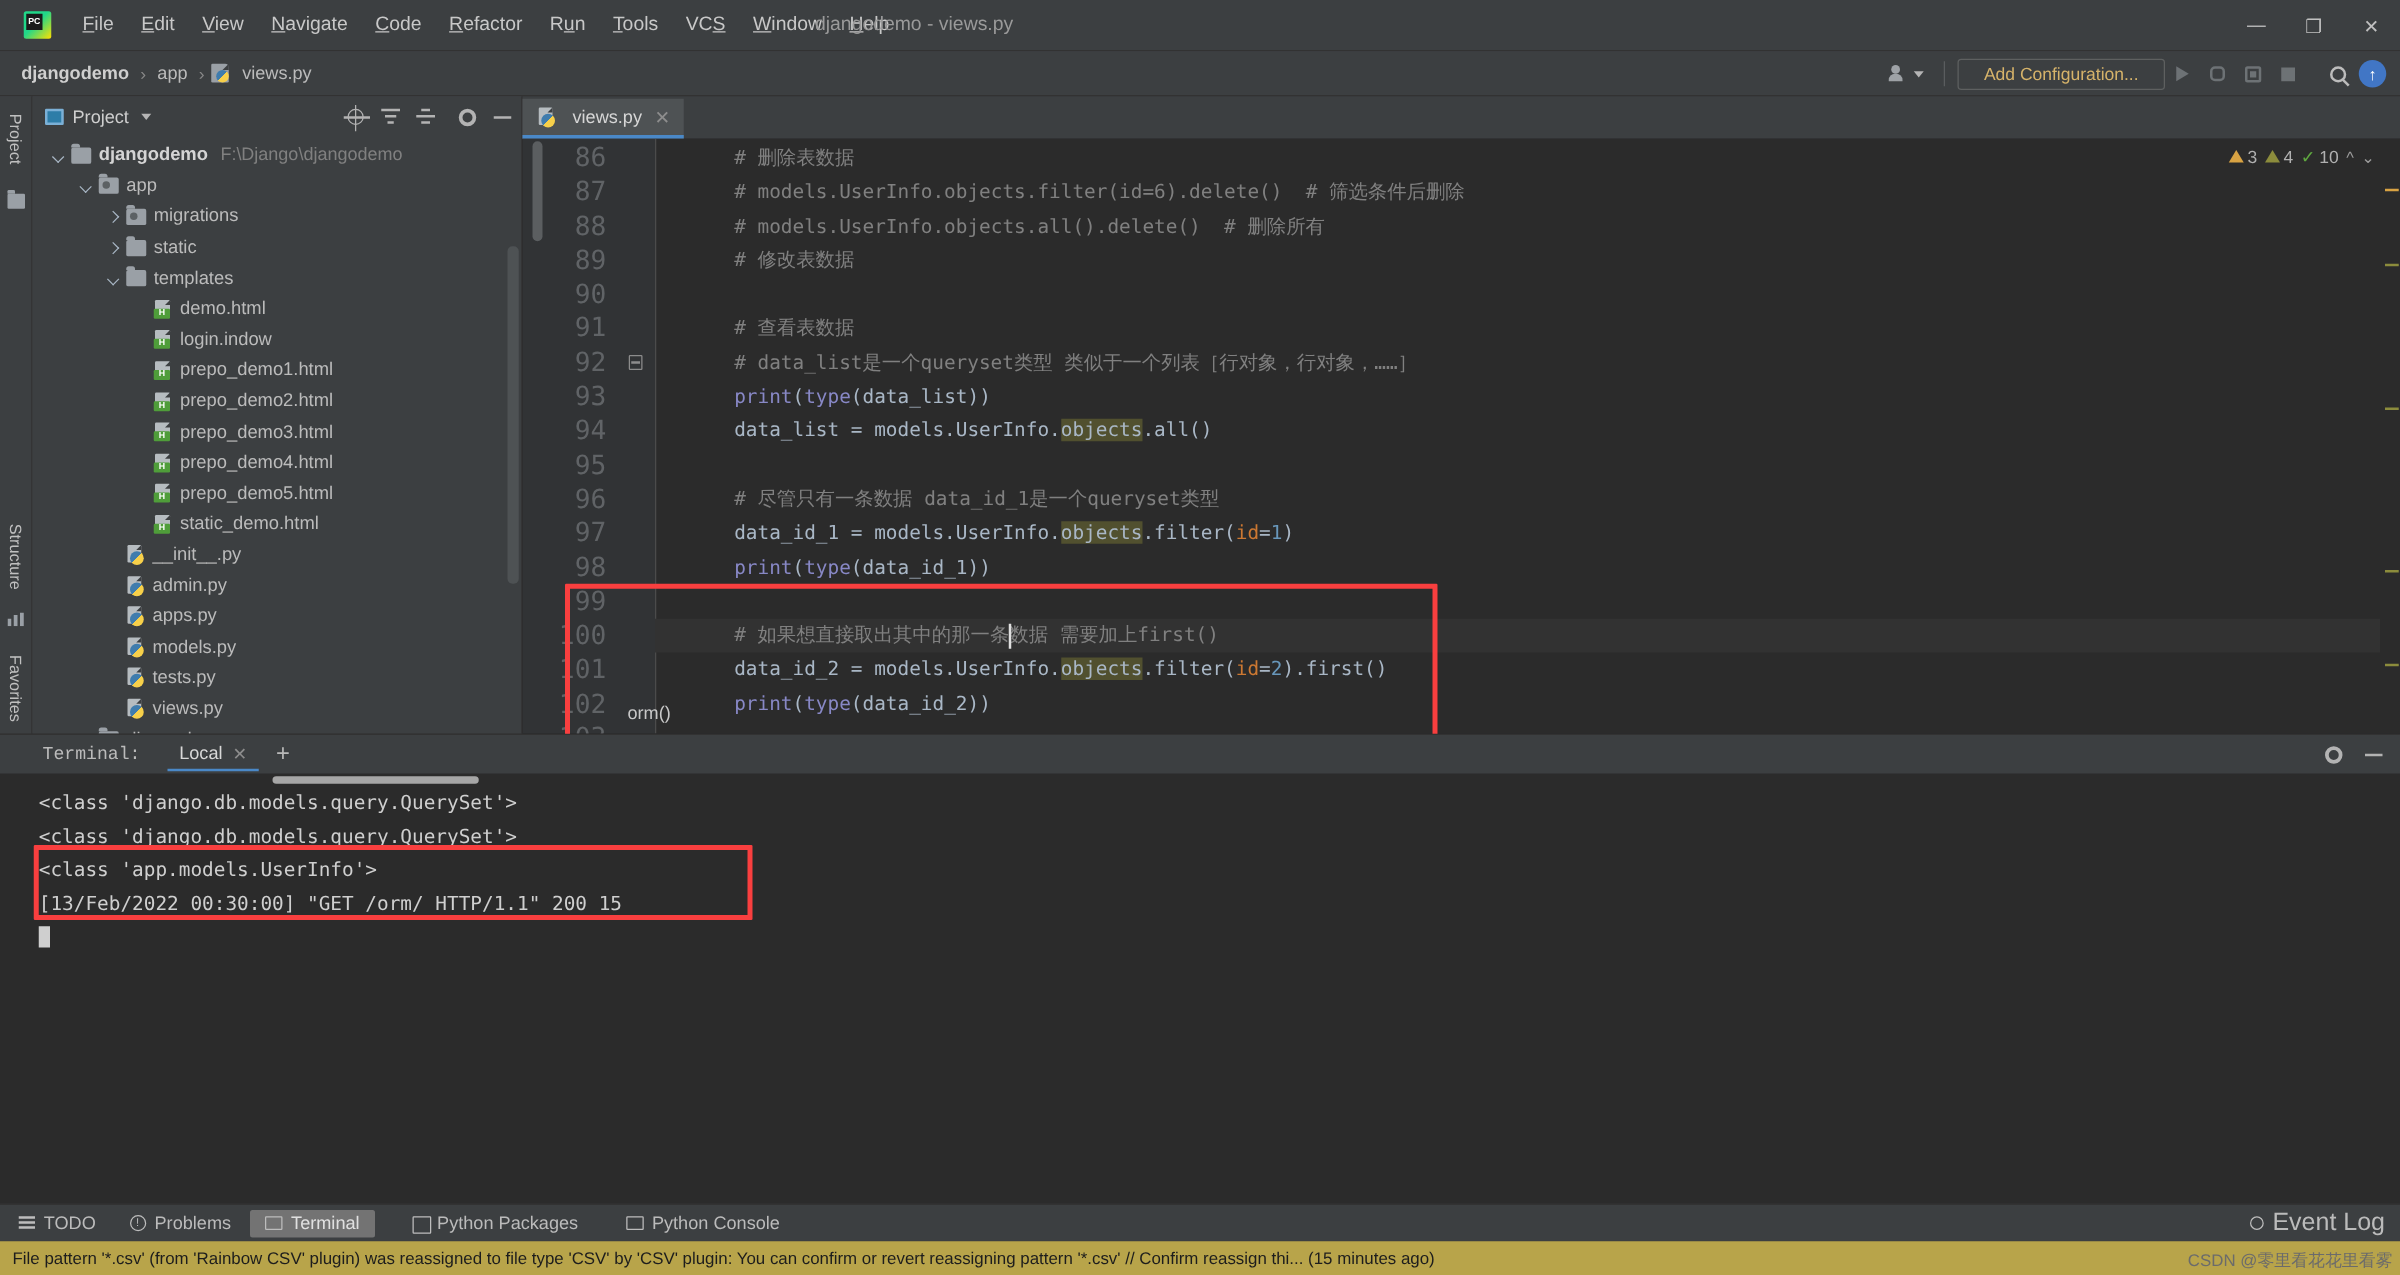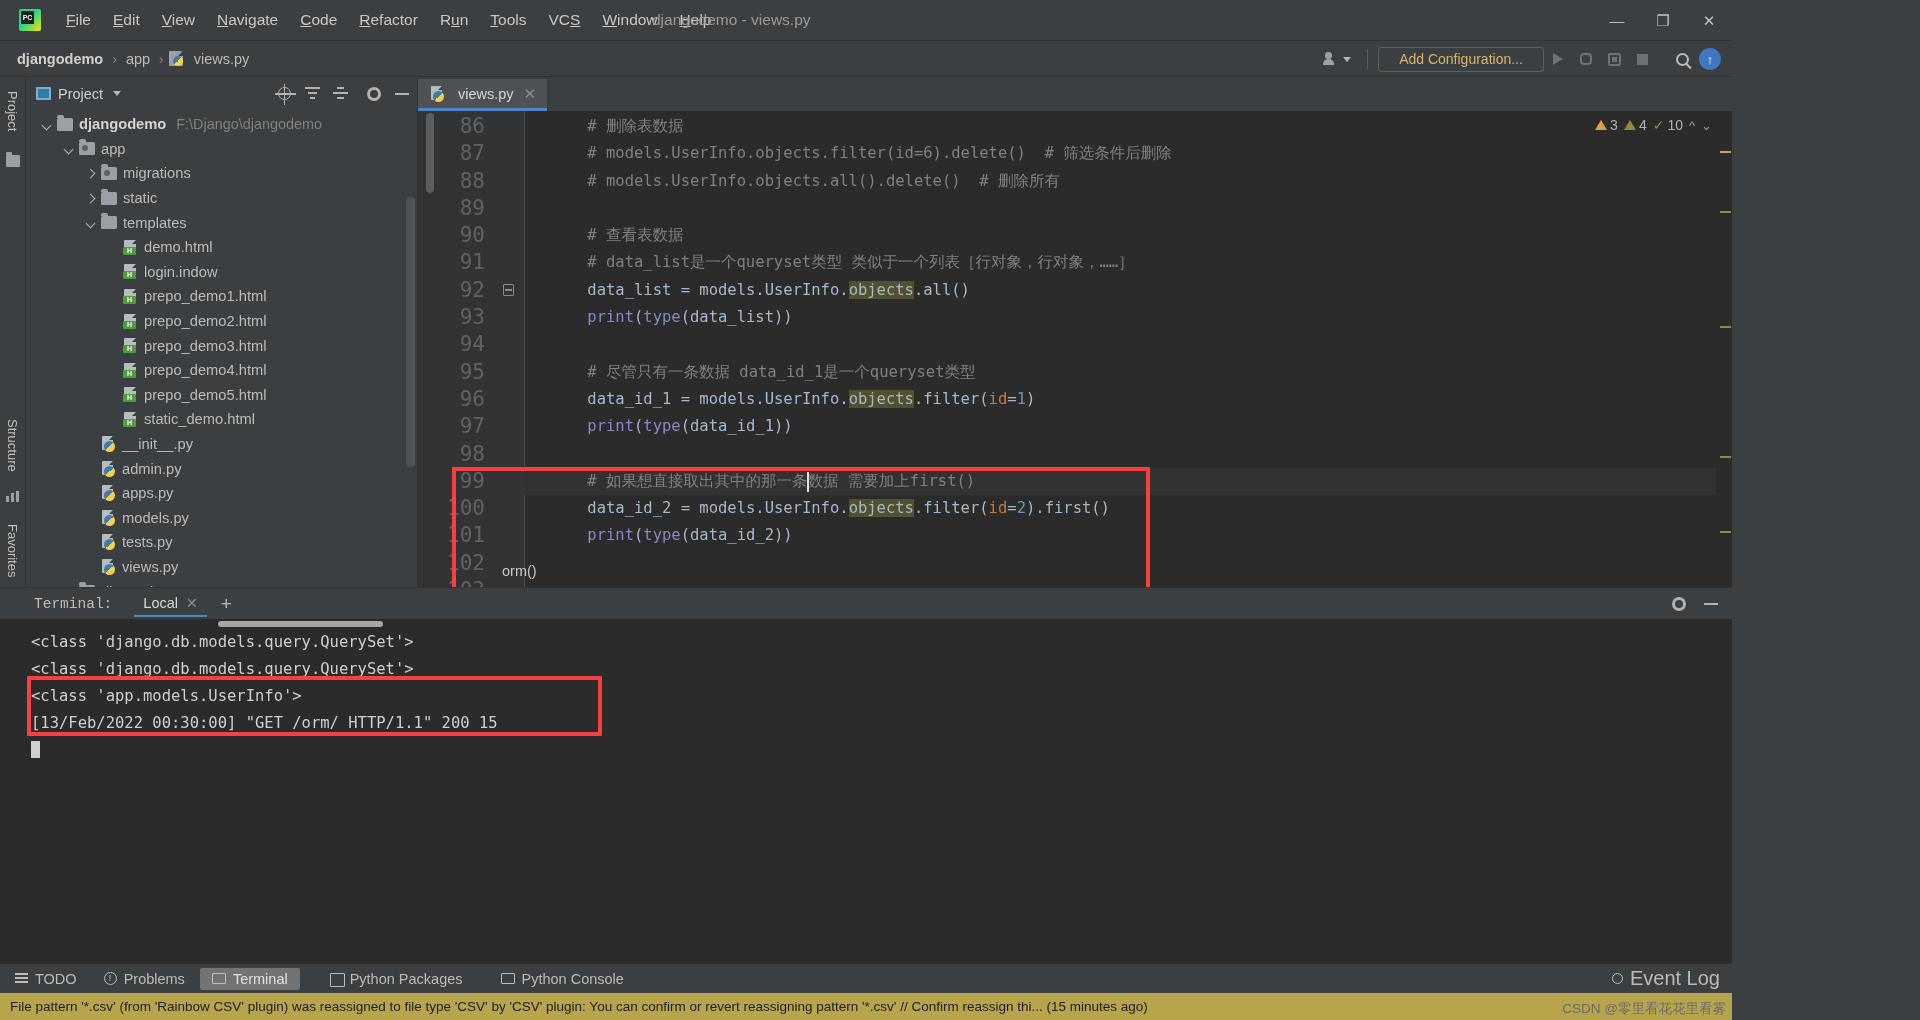--- a/index.html
+++ b/index.html
@@ -3,21 +3,21 @@
 <meta charset="utf-8">
 <style>
   * { box-sizing: border-box; margin:0; padding:0; }
   html,body {
     width:1920px; height:1020px; overflow:hidden;
     background:#3c3f41;
     font-family:"Liberation Sans", sans-serif;
     color:#bbbbbb;
     -webkit-font-smoothing:antialiased;
   }
-  .app { position:relative; width:1732px; height:1020px; display:flex; flex-direction:column; background:#3c3f41; }
+  .app { position:relative; width:1920px; height:1020px; display:flex; flex-direction:column; background:#3c3f41; }
 
   
   .titlebar {
     height:41px; min-height:41px; display:flex; align-items:center;
     background:#3c3f41; border-bottom:1px solid #323232; position:relative;
   }
   .pc-logo { width:22px; height:22px; margin-left:19px; margin-right:14px; position:relative; border-radius:2px; overflow:hidden;
      background: linear-gradient(135deg,#21d789 0%, #21d789 45%, #ffe000 100%); }
   .pc-logo::after{ content:"PC"; position:absolute; left:2px; top:2px; width:13px; height:13px; background:#1b1b1b; color:#fff;
      font-size:7px; line-height:13px; text-align:center; font-weight:bold; font-family:"Liberation Sans",sans-serif;}
@@ -468,25 +468,26 @@
             <div class="lnum">103</div>
           </div>
         <div class="foldcol" id="foldcol">
             <div class="fold-mark" style="top: 172.8px;"></div>
           </div>
         <div class="code" id="code">
           <div class="lmargin" style="left:0"></div>
         <div class="cline"><span class="cmt">    # 删除表数据</span></div>
             <div class="cline"><span class="cmt">    # models.UserInfo.objects.filter(id=6).delete()  # 筛选条件后删除</span></div>
             <div class="cline"><span class="cmt">    # models.UserInfo.objects.all().delete()  # 删除所有</span></div>
+            <div class="cline"><span class="cmt">    # 修改表数据</span></div>
             <div class="cline">&nbsp;</div>
             <div class="cline"><span class="cmt">    # 查看表数据</span></div>
             <div class="cline"><span class="cmt">    # data_list是一个queryset类型 类似于一个列表［行对象，行对象，……］</span></div>
+            <div class="cline"><span class="fn">    print</span><span class="var">(</span><span class="fn">type</span><span class="var">(data_list))</span></div>
             <div class="cline"><span class="var">    data_list = models.UserInfo.</span><span class="hl">objects</span><span class="var">.all()</span></div>
-            <div class="cline"><span class="fn">    print</span><span class="var">(</span><span class="fn">type</span><span class="var">(data_list))</span></div>
             <div class="cline">&nbsp;</div>
             <div class="cline"><span class="cmt">    # 尽管只有一条数据 data_id_1是一个queryset类型</span></div>
             <div class="cline"><span class="var">    data_id_1 = models.UserInfo.</span><span class="hl">objects</span><span class="var">.filter(</span><span class="param">id</span><span class="var">=</span><span class="num">1</span><span class="var">)</span></div>
             <div class="cline"><span class="fn">    print</span><span class="var">(</span><span class="fn">type</span><span class="var">(data_id_1))</span></div>
             <div class="cline">&nbsp;</div>
             <div class="cline cur" style="position: relative;"><span class="cmt">    # 如果想直接取出其中的那一条数据 需要加上first()</span><span style="position: absolute; left: 283px; top: 4px; width: 2px; height: 20px; background: rgb(224, 224, 224);"></span></div>
             <div class="cline"><span class="var">    data_id_2 = models.UserInfo.</span><span class="hl">objects</span><span class="var">.filter(</span><span class="param">id</span><span class="var">=</span><span class="num">2</span><span class="var">).first()</span></div>
             <div class="cline"><span class="fn">    print</span><span class="var">(</span><span class="fn">type</span><span class="var">(data_id_2))</span></div>
             <div class="cline">&nbsp;</div>
           </div>

